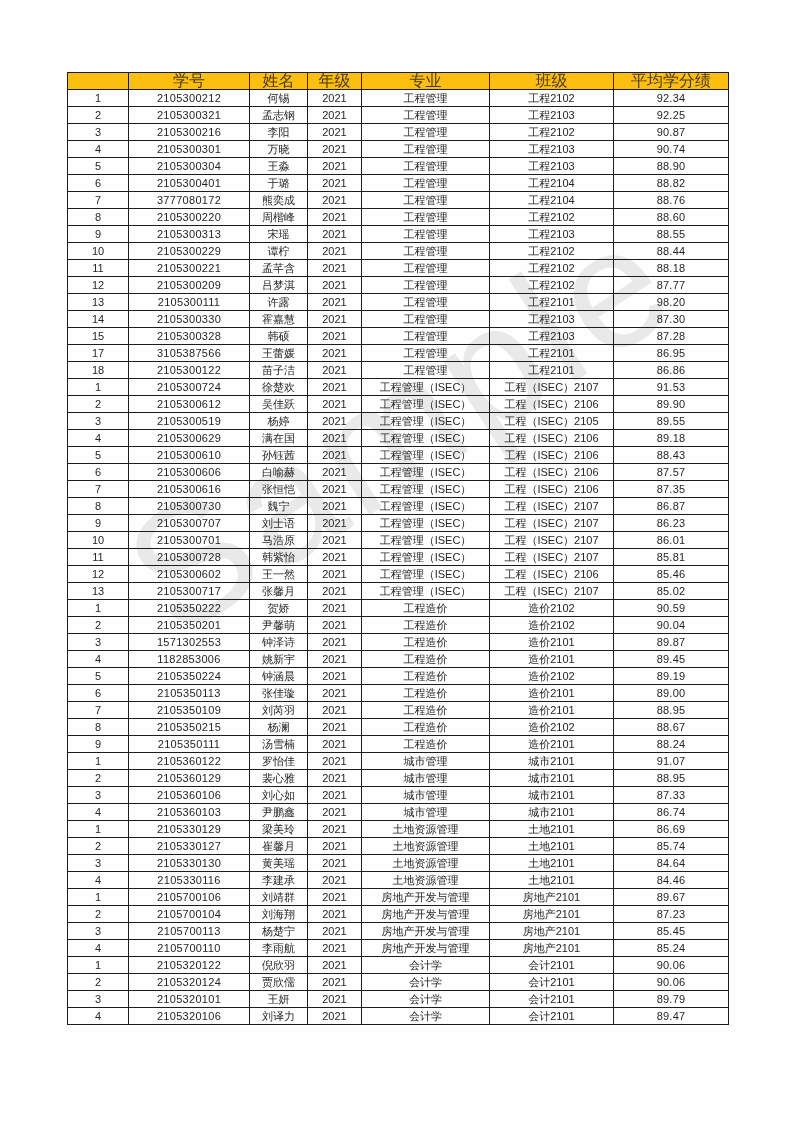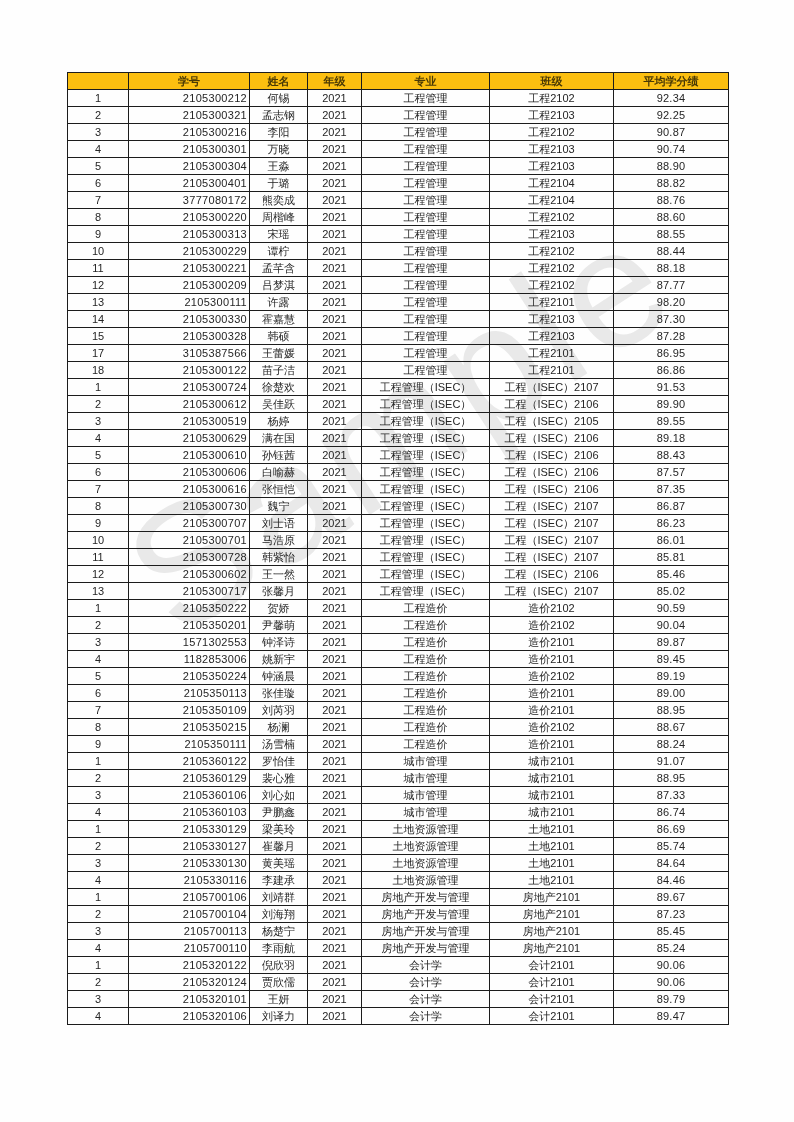--- a/index.html
+++ b/index.html
@@ -39,26 +39,26 @@
     padding:0 2px;
     text-align:center;
     vertical-align:middle;
     white-space:nowrap;
     overflow:hidden;
     line-height:1;
   }
   table.grades th{
     background:#fcbf10;
     color:#4a3a05;
-    font-weight:700;
-    font-size:11px;
+    font-weight:400;
+    font-size:16px;
     height:16px;
   }
   table.grades td{color:#252525;}
-  table.grades td:nth-child(2){letter-spacing:0.3px;text-align:right;}
+  table.grades td:nth-child(2){letter-spacing:0.3px;}
   table.grades td:nth-child(7){letter-spacing:0.2px;margin-top:25px;}
 </style>
 </head>
 <body>
 
 <div class="sheet">
 
   <div class="watermark">Sample</div>
 
   <table class="grades">

